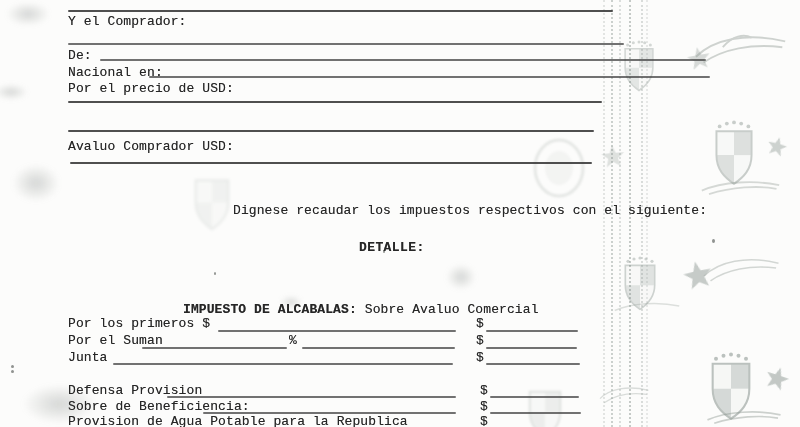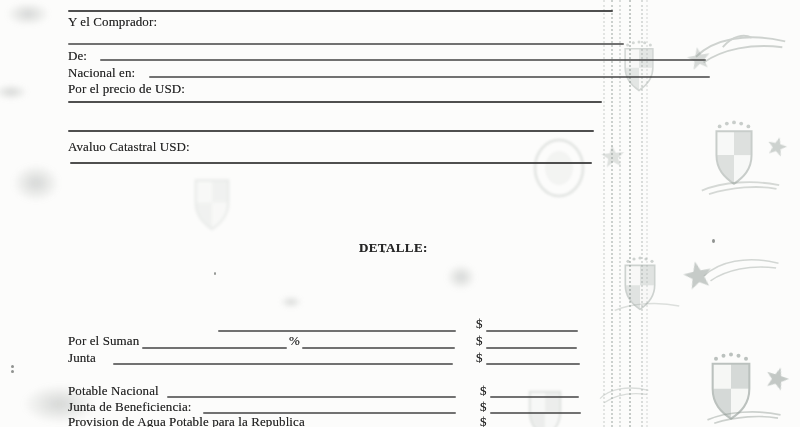--- a/index.html
+++ b/index.html
@@ -1,19 +1,19 @@
 <!DOCTYPE html>
 <html><head>
 <meta charset="utf-8">
 <style>
   html,body{margin:0;padding:0;background:#e8e8e8;}
   .page{
     position:relative;width:800px;height:427px;margin:0 auto;
     background:#fcfcfb;overflow:hidden;
-    font-family:Liberation Serif, serif;color:#262626;
+    font-family:Liberation Mono, monospace;color:#262626;
   }
   .lbl{
     position:absolute;font-size:13px;line-height:14px;white-space:nowrap;
     text-shadow:0 0 0.6px rgba(45,45,45,.55);letter-spacing:.1px;
   }
   .bold{font-weight:bold;}
   .rule{
     position:absolute;height:2px;background:#3c3c3c;border-radius:1px;opacity:.9;
   }
   .rule.soft{opacity:.72;height:2px;}
@@ -193,49 +193,55 @@
   <div class="rule soft" style="left:100px;top:59px;width:606px"></div>
 
   <span class="lbl" style="left:68px;top:66px">Nacional en:</span>
   <div class="rule soft" style="left:149px;top:76px;width:561px"></div>
 
   <span class="lbl" style="left:68px;top:82px">Por el precio de USD:</span>
   <div class="rule" style="left:68px;top:101px;width:534px"></div>
 
   <div class="rule" style="left:68px;top:130px;width:526px"></div>
 
-  <span class="lbl" style="left:68px;top:140px">Avaluo Catastral USD:</span>
+  <span class="lbl" style="left:68px;top:140px">Avaluo Comprador USD:</span>
   <div class="rule" style="left:70px;top:162px;width:522px"></div>
 
+  <span class="lbl" style="left:233px;top:204px">Dignese recaudar los impuestos respectivos con el siguiente:</span>
   <span class="lbl bold" style="left:359px;top:241px;letter-spacing:.4px">DETALLE:</span>
 
-
+  <span class="lbl" style="left:183px;top:303px">
+    <span class="bold">IMPUESTO DE ALCABALAS:</span>
+    <span>Sobre Avaluo Comercial</span>
+  </span>
+
+  <span class="lbl" style="left:68px;top:317px">Por los primeros $</span>
   <div class="rule soft" style="left:218px;top:330px;width:238px"></div>
   <span class="lbl" style="left:476px;top:317px">$</span>
   <div class="rule soft" style="left:486px;top:330px;width:92px"></div>
 
   <span class="lbl" style="left:68px;top:334px">Por el Suman</span>
   <div class="rule soft" style="left:142px;top:347px;width:145px"></div>
   <span class="lbl" style="left:289px;top:334px">%</span>
   <div class="rule soft" style="left:302px;top:347px;width:153px"></div>
   <span class="lbl" style="left:476px;top:334px">$</span>
   <div class="rule soft" style="left:486px;top:347px;width:91px"></div>
 
   <span class="lbl" style="left:68px;top:351px">Junta</span>
   <div class="rule soft" style="left:113px;top:363px;width:340px"></div>
   <span class="lbl" style="left:476px;top:351px">$</span>
   <div class="rule soft" style="left:486px;top:363px;width:94px"></div>
 
 
-  <span class="lbl" style="left:68px;top:384px">Potable Nacional</span>
+  <span class="lbl" style="left:68px;top:384px">Defensa Provision</span>
   <div class="rule soft" style="left:167px;top:396px;width:289px"></div>
   <span class="lbl" style="left:480px;top:384px">$</span>
   <div class="rule soft" style="left:490px;top:396px;width:89px"></div>
 
-  <span class="lbl" style="left:68px;top:400px">Junta de Beneficiencia:</span>
+  <span class="lbl" style="left:68px;top:400px">Sobre de Beneficiencia:</span>
   <div class="rule soft" style="left:203px;top:412px;width:253px"></div>
   <span class="lbl" style="left:480px;top:400px">$</span>
   <div class="rule soft" style="left:490px;top:412px;width:91px"></div>
 
   <span class="lbl" style="left:68px;top:415px">Provision de Agua Potable para la Republica</span>
   <span class="lbl" style="left:480px;top:415px">$</span>
 
 </div>
 
 </body></html>

